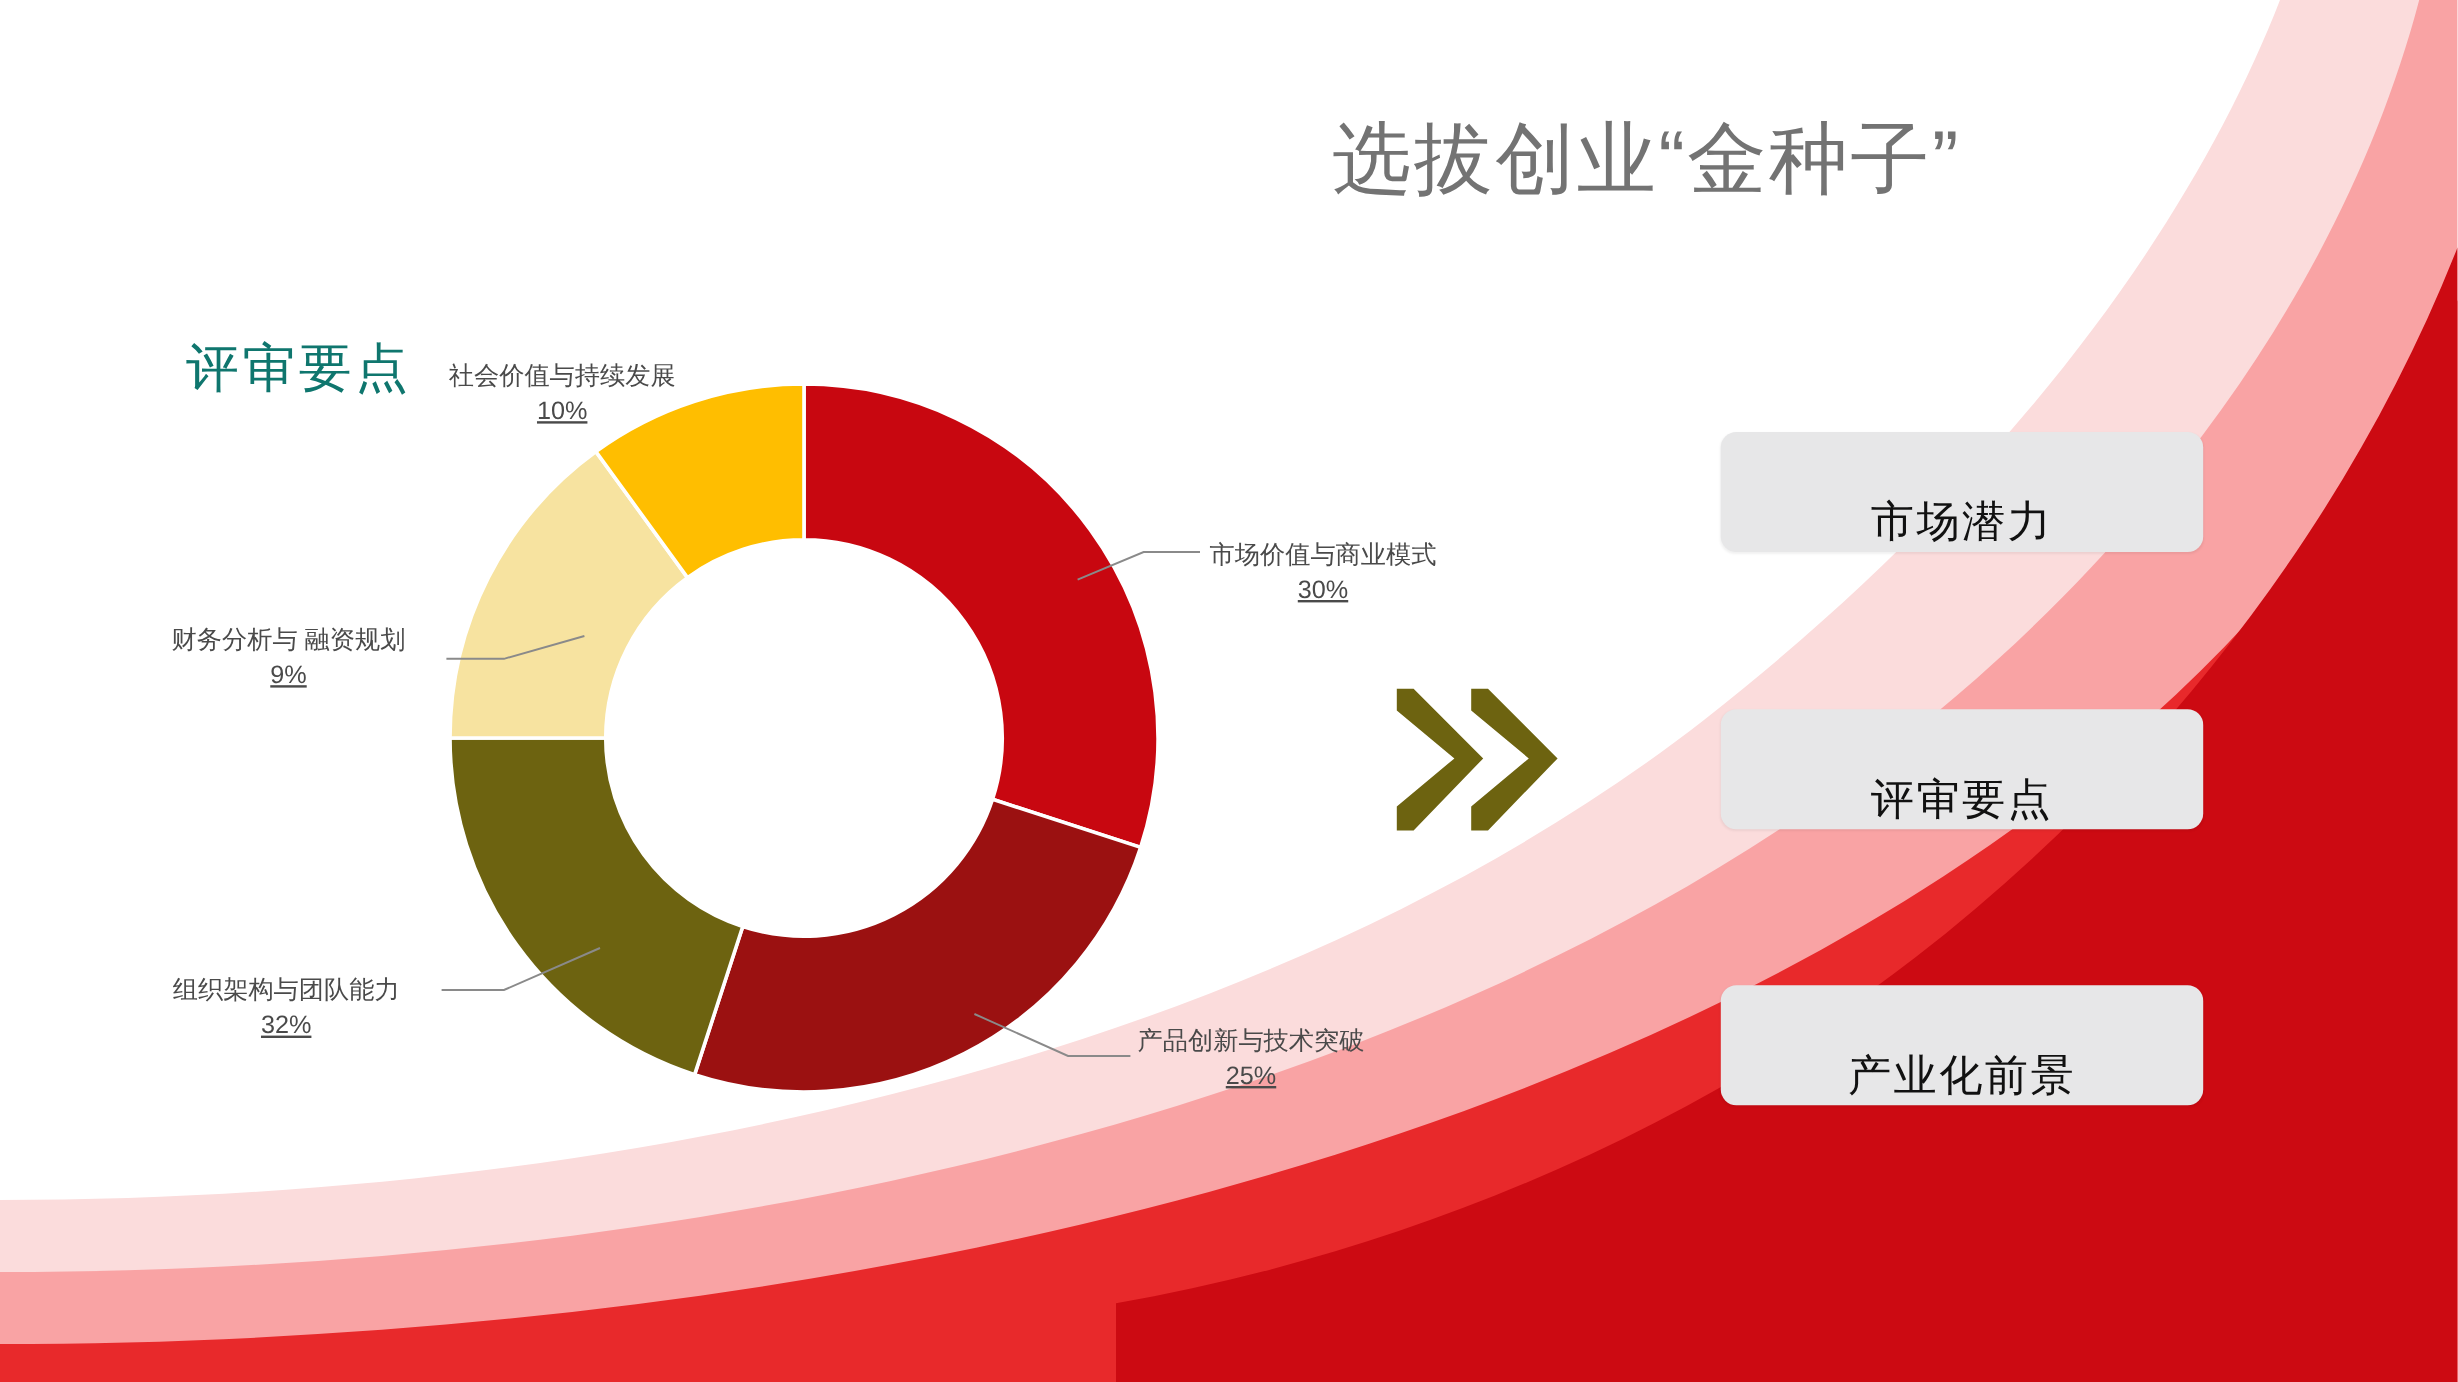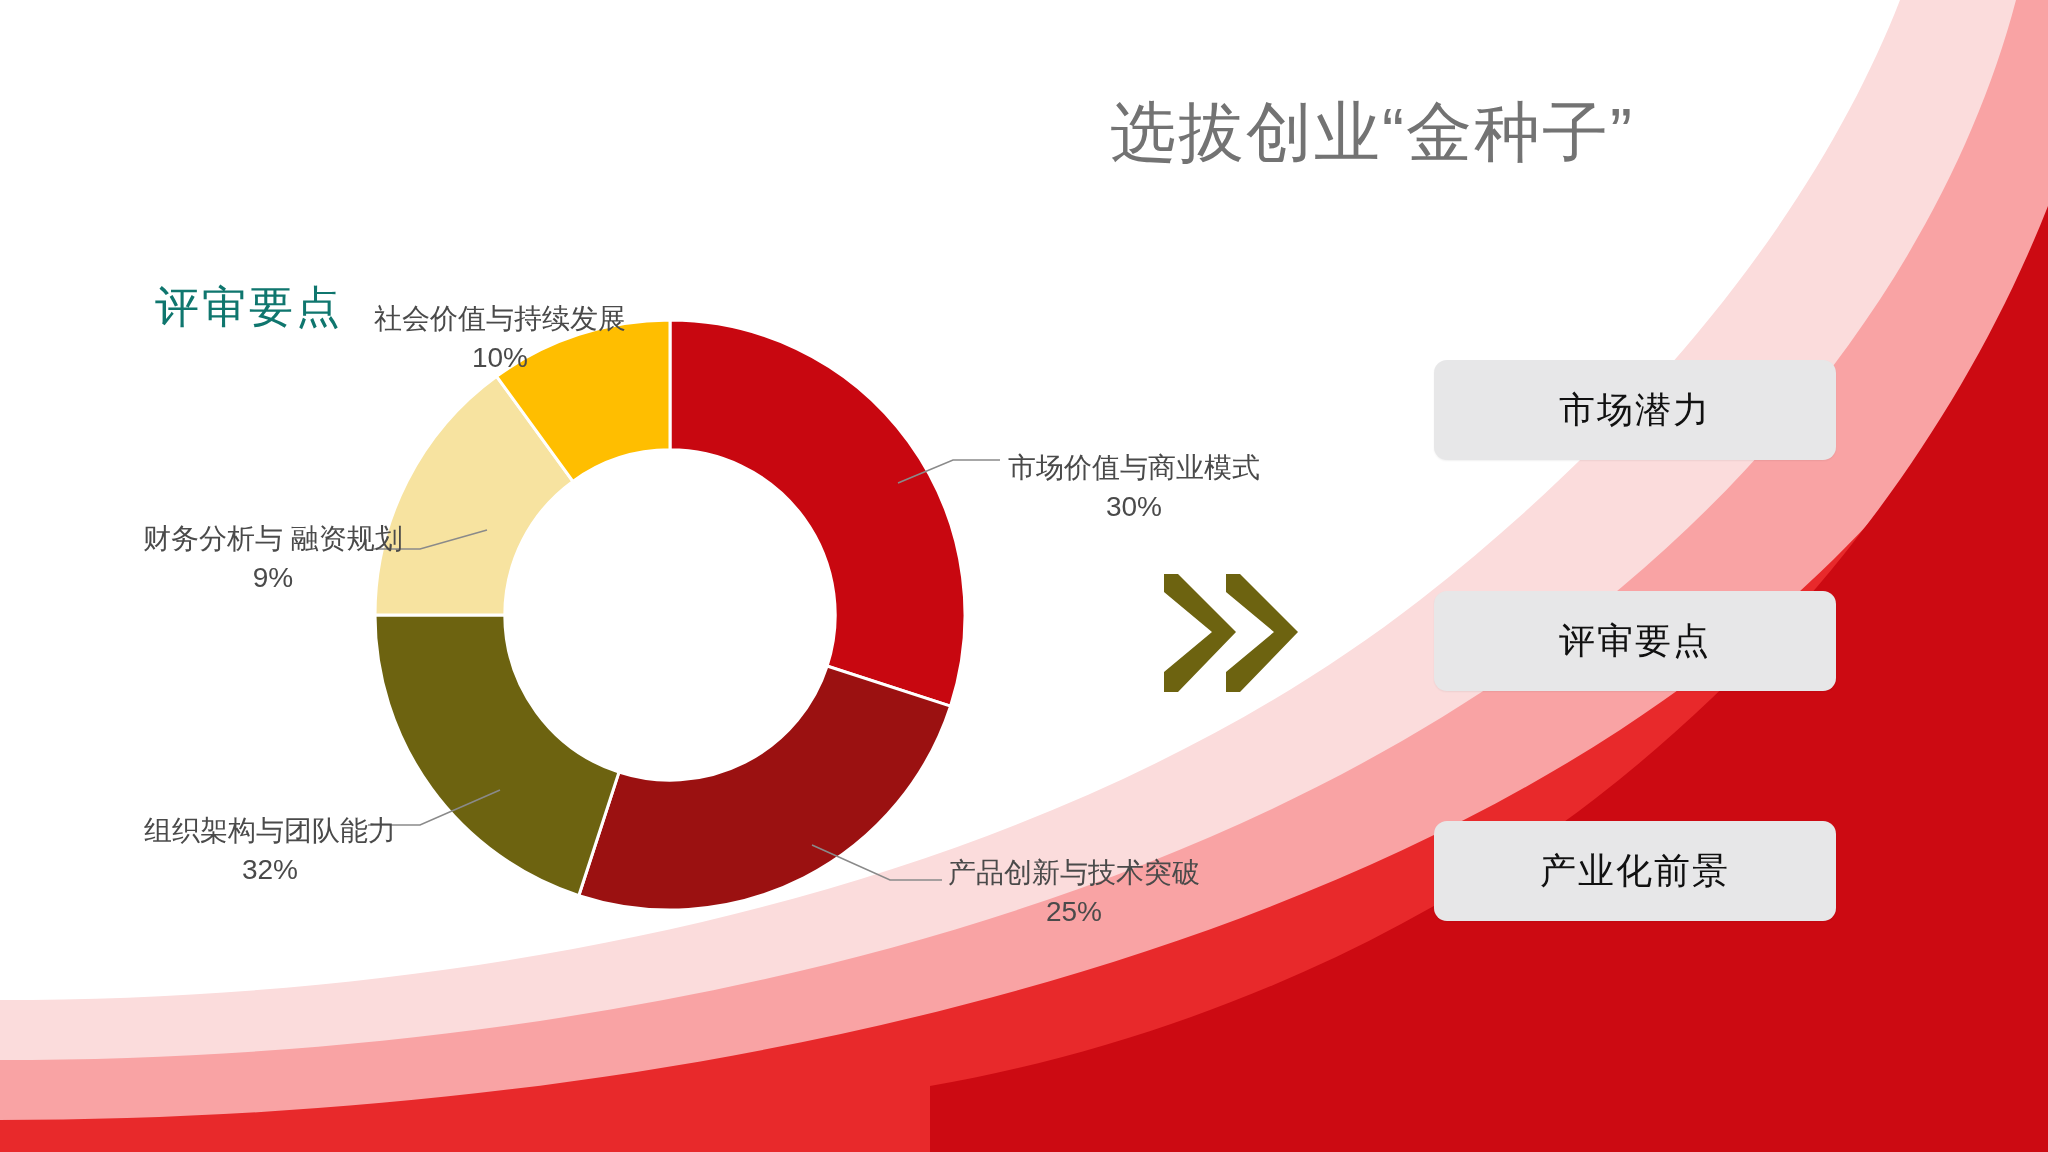--- a/index.html
+++ b/index.html
@@ -24,36 +24,36 @@
   
   .section-head{
     position:absolute; left:155px; top:278px;
     font-size:44px; color:#0f766e; letter-spacing:3px; white-space:nowrap;
   }
 
   
   .donut-wrap{position:absolute; left:330px; top:290px; width:680px; height:650px;}
 
   
-  .callout{position:absolute; color:#4a4a4a; font-size:28px; line-height:1.38; white-space:nowrap;}
-  .callout .pct{display:block; text-align:center;}
+  .callout{position:absolute; color:#4a4a4a; font-size:21px; line-height:1.38; white-space:nowrap;}
+  .callout .pct{display:block; text-align:center;text-decoration:underline;}
   .callout.c-social{left:374px; top:300px; text-align:center;}
   .callout.c-market{left:1008px; top:437px; text-align:left;margin-top:12px;}
   .callout.c-product{left:948px; top:854px; text-align:left;}
   .callout.c-team {left:144px; top:812px; text-align:center;}
   .callout.c-finance{left:143px; top:520px; text-align:center;}
 
   
   .chevrons{position:absolute; left:1160px; top:568px; width:140px; height:130px;}
 
   
   .card{
     position:absolute; left:1434px; width:402px; height:100px;
     background:#e7e7e8; border-radius:13px;
-    display:flex; align-items:center; justify-content:center;
+    display:flex; align-items:flex-end; justify-content:center;
     color:#111; font-size:36px; letter-spacing:2px;
     box-shadow:0 1px 2px rgba(0,0,0,.06);
   }
   .card.k0{top:360px;}
   .card.k1{top:591px;}
   .card.k2{top:821px;}
 </style>
 </head>
 <body>
 

